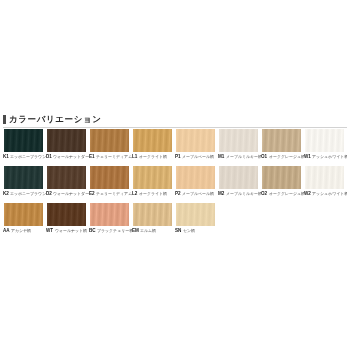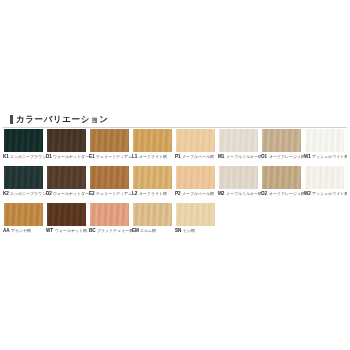--- a/index.html
+++ b/index.html
@@ -20,21 +20,21 @@
     left: 0;
     top: 0;
     width: 350px;
     height: 350px;
     background: #ffffff;
   }
 
   
   .section-head {
     position: absolute;
-    left: 10px;
+    left: 3px;
     top: 114px;
     display: flex;
     align-items: center;
     gap: 3px;
   }
   .head-bar {
     width: 3px;
     height: 9px;
     background: #4a4a4a;
     display: block;

